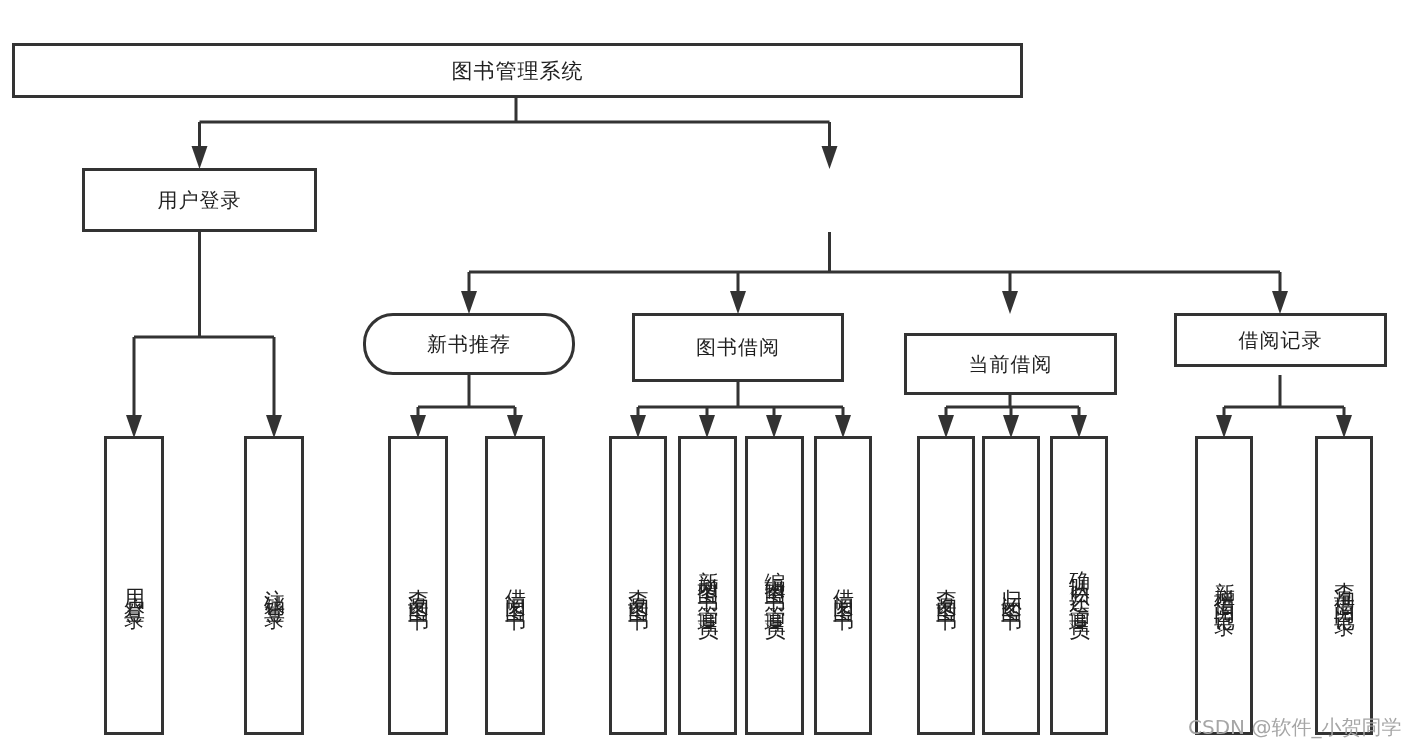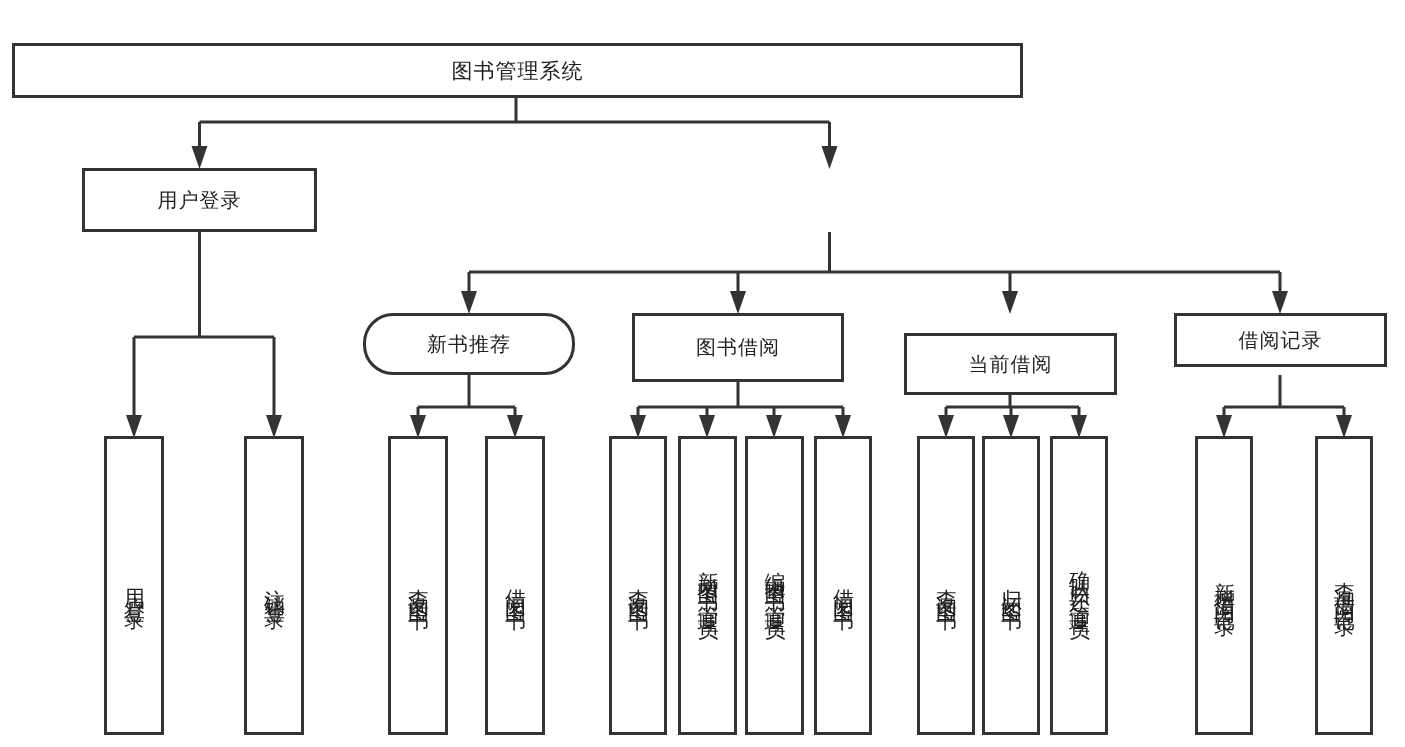--- a/index.html
+++ b/index.html
@@ -130,14 +130,15 @@
   <div class="box vbox" style="left:745px; width:59px;">编辑图书（管理员）</div>
   <div class="box vbox" style="left:814px; width:58px;">借阅图书</div>
 
   <div class="box vbox" style="left:917px; width:58px;">查询图书</div>
   <div class="box vbox" style="left:982px; width:58px;">归还图书</div>
   <div class="box vbox" style="left:1050px; width:58px;">确认归还（管理员）</div>
 
   <div class="box vbox" style="left:1195px; width:58px;">新增借阅记录</div>
   <div class="box vbox" style="left:1315px; width:58px;">查询借阅记录</div>
 
+  <div class="watermark">CSDN @软件_小贺同学</div>
 
 </div>
 
 </body></html>

